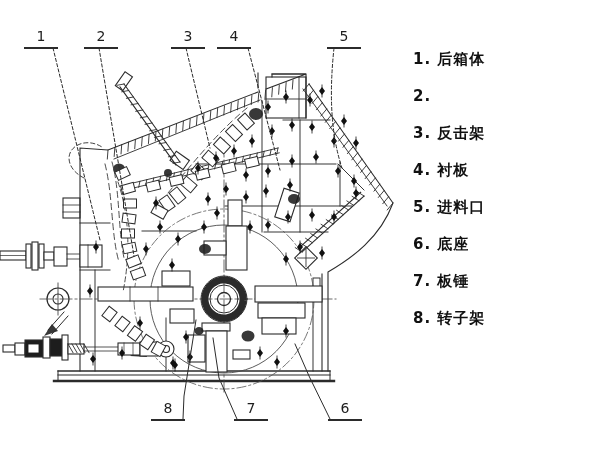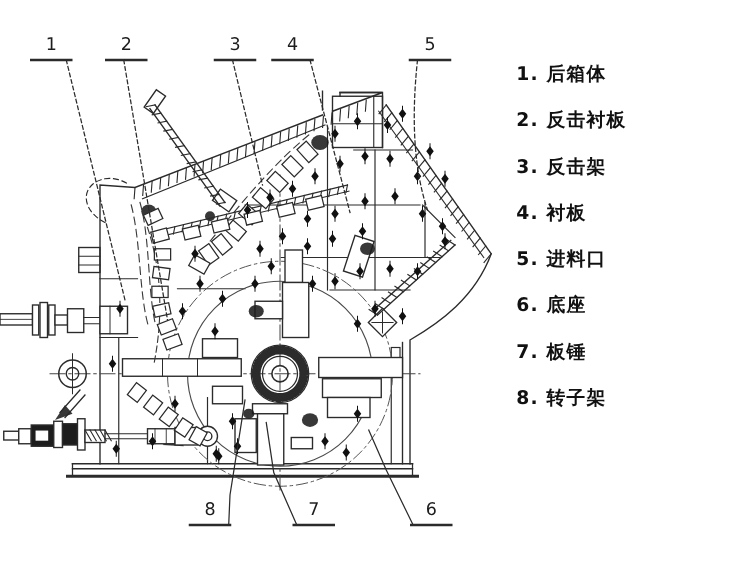--- a/index.html
+++ b/index.html
@@ -442,21 +442,20 @@
   <div class="co" style="left:234px;top:400px">7</div>
   <div class="co" style="left:328px;top:400px">6</div>
 
   <div class="legend">
     <div class="row">
         <span class="num">1.</span>
         <span>后箱体</span>
       </div>
     <div class="row">
         <span class="num">2.</span>
-        <span>反击衬板</span>
       </div>
     <div class="row">
         <span class="num">3.</span>
         <span>反击架</span>
       </div>
     <div class="row">
         <span class="num">4.</span>
         <span>衬板</span>
       </div>
     <div class="row">

